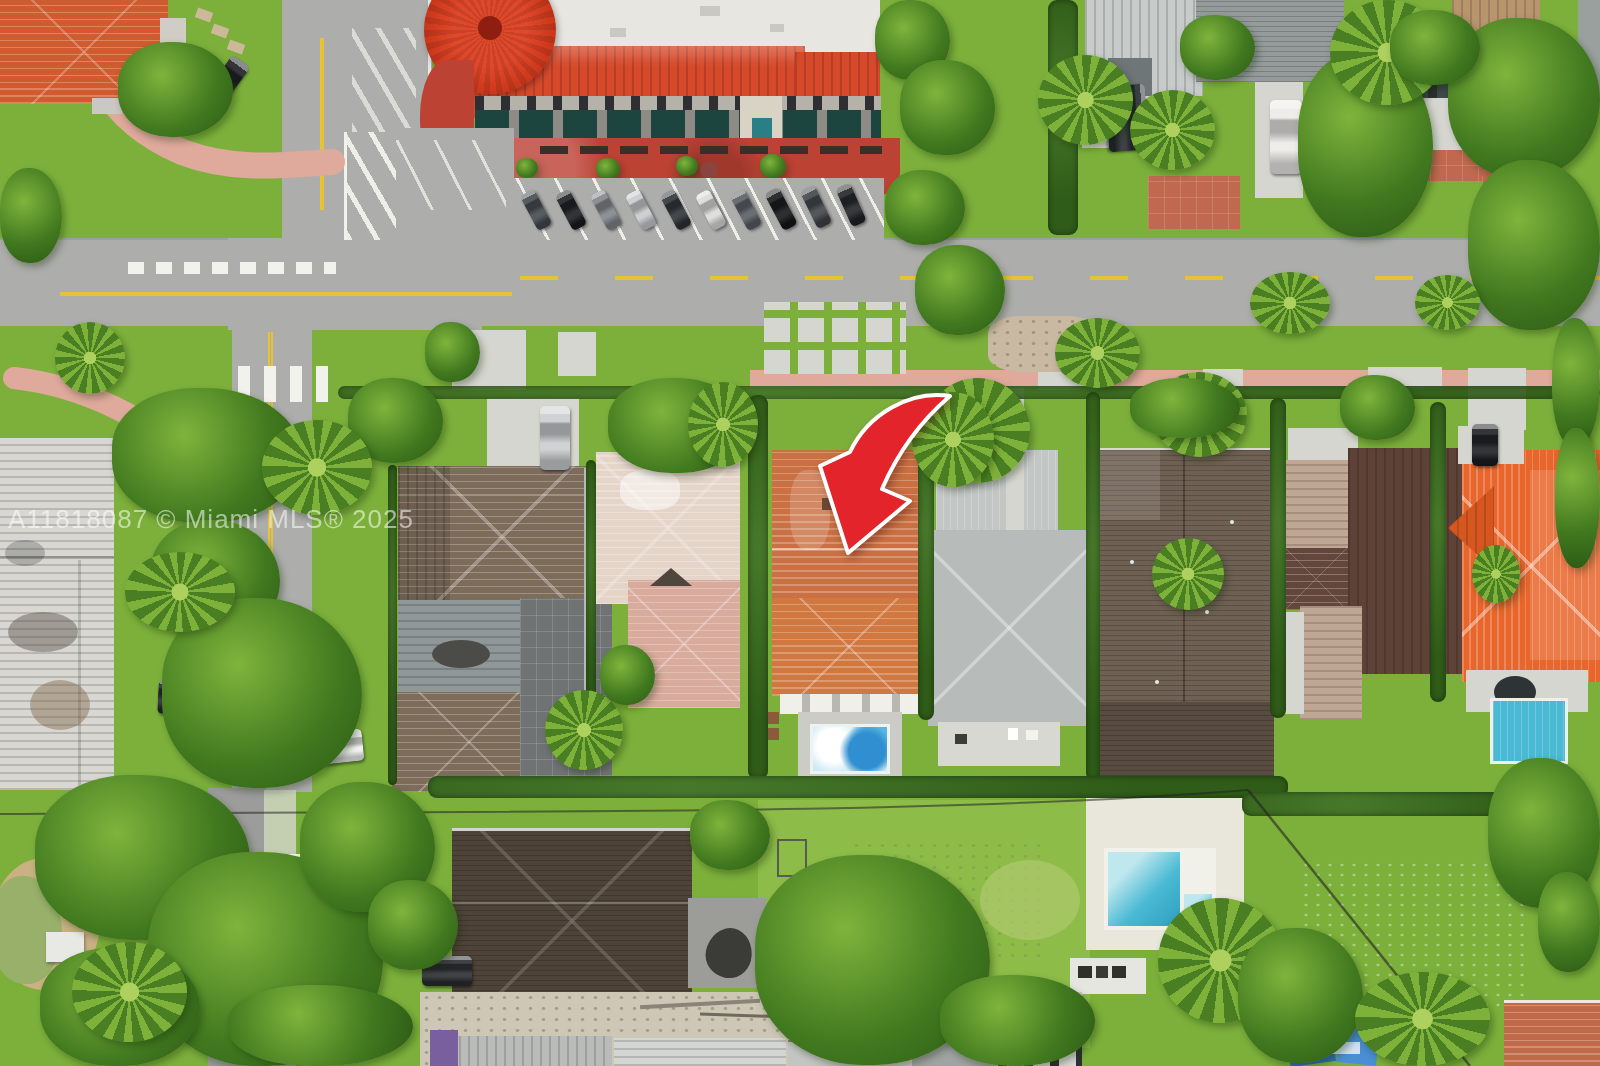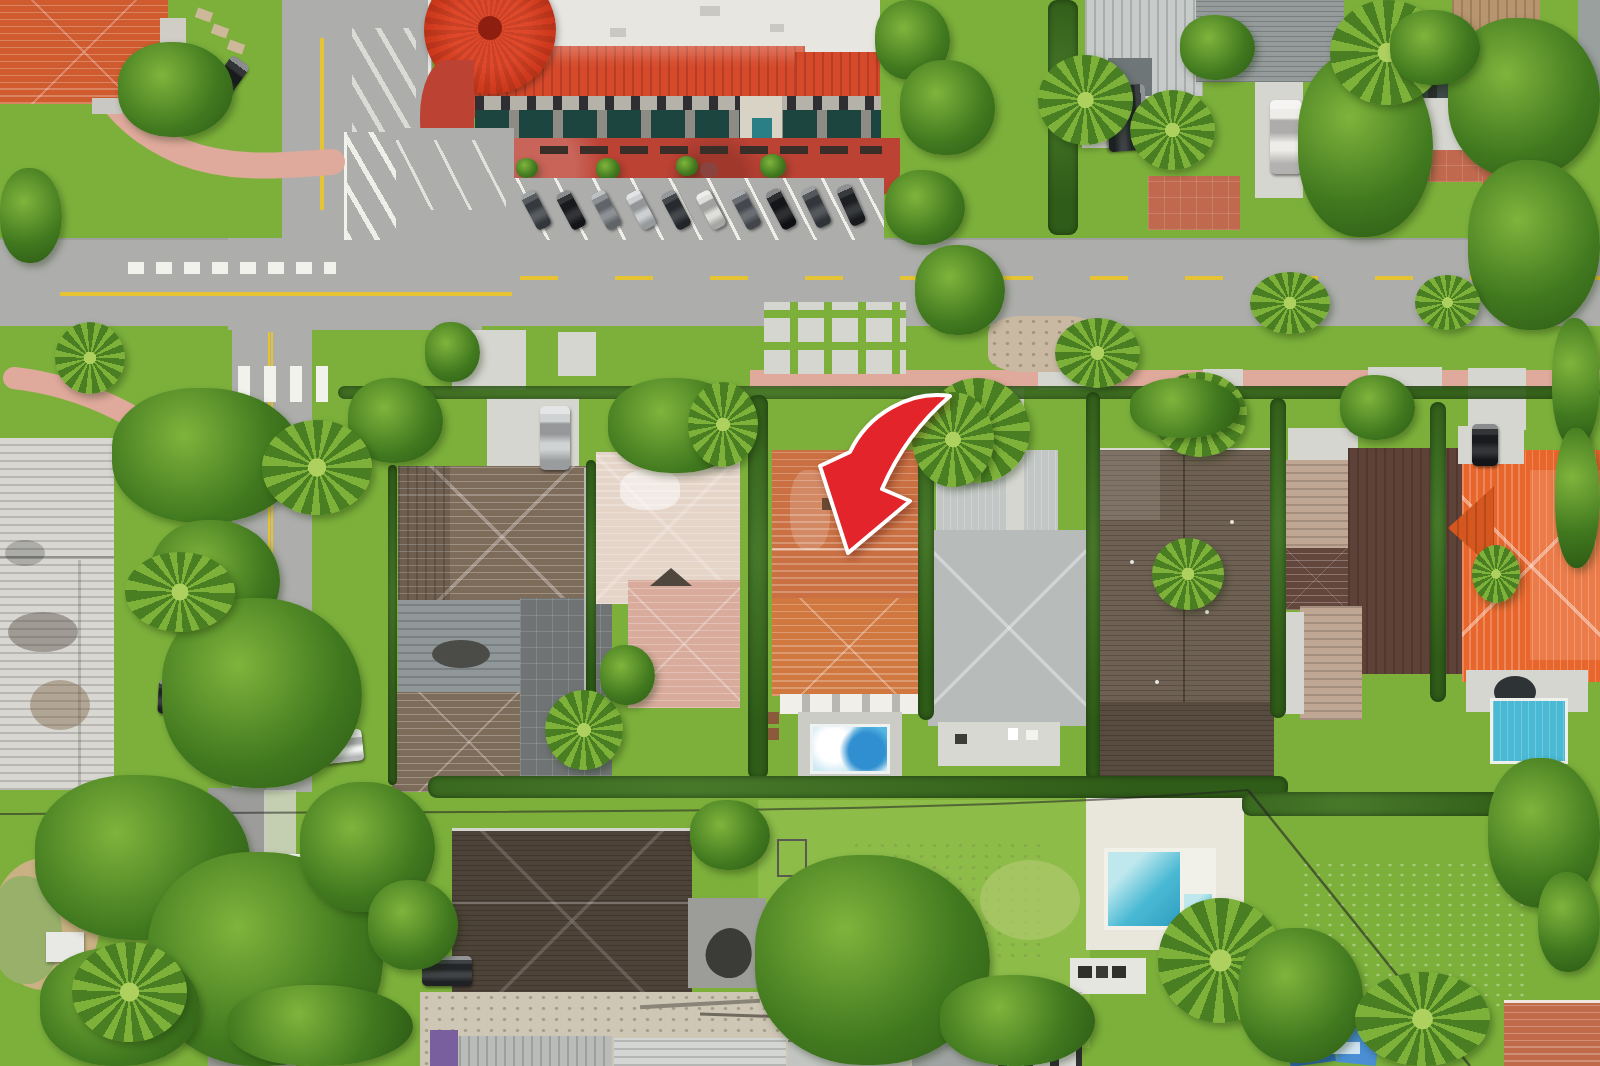--- a/index.html
+++ b/index.html
@@ -331,13 +331,14 @@
   <div class="palm" style="left:1158px;top:898px;width:125px;height:125px;"></div>
   <div class="tree" style="left:1238px;top:928px;width:125px;height:135px;"></div>
   <div class="palm" style="left:1355px;top:972px;width:135px;height:94px;"></div>
   <div class="tree" style="left:1488px;top:758px;width:112px;height:150px;"></div>
   <div class="tree" style="left:1538px;top:872px;width:62px;height:100px;"></div>
 
   <svg class="abs" style="left:0;top:0;filter:drop-shadow(3px 4px 4px rgba(60,0,0,.35));" width="1600" height="1066">
     <path d="M950,396 C910,390 868,414 850,452 L820,466 L848,553 L910,501 L882,489 C898,452 922,420 950,396 Z" fill="#e3242b" stroke="#ffffff" stroke-width="4" stroke-linejoin="round"></path>
   </svg>
 
+  <div id="watermark">A11818087 © Miami MLS® 2025</div>
 </div>
 
 </body></html>

